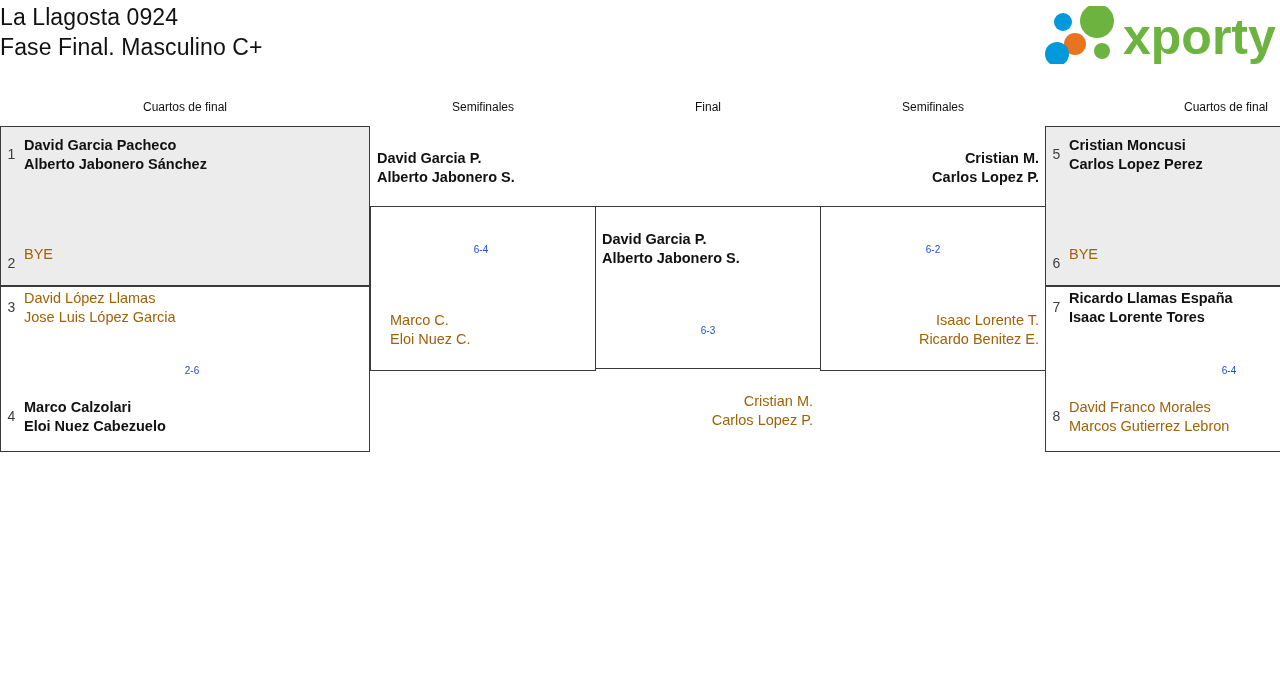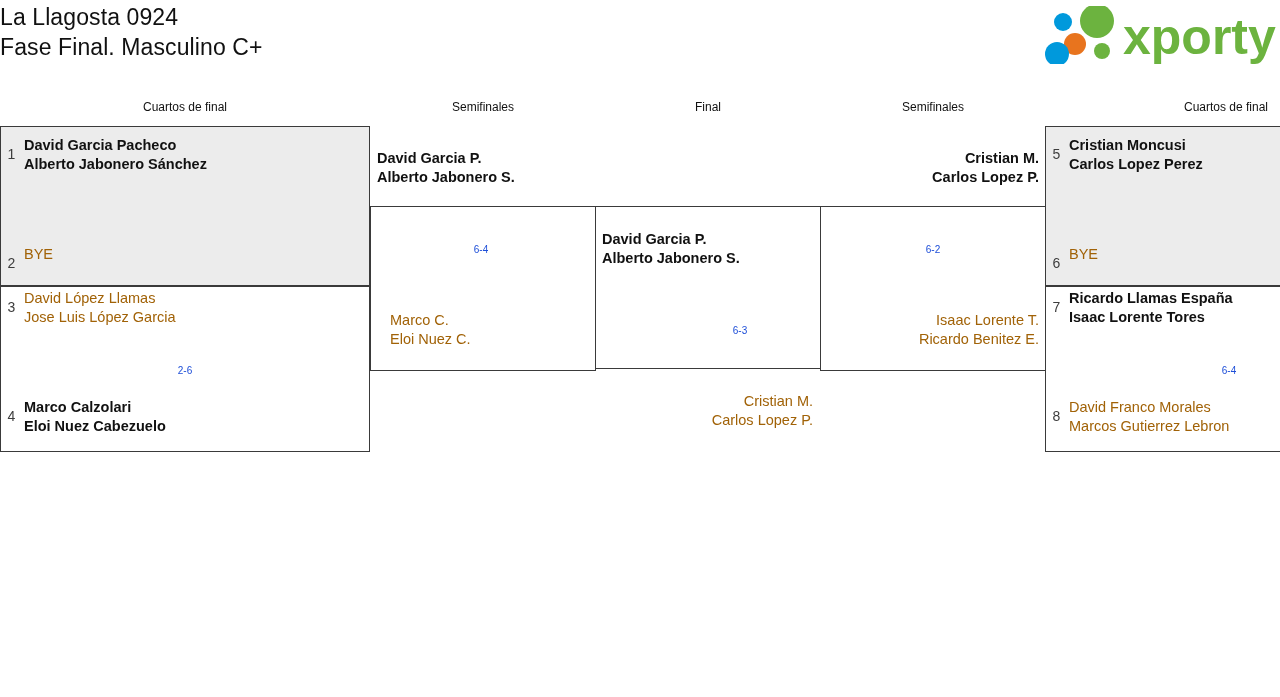--- a/index.html
+++ b/index.html
@@ -85,21 +85,21 @@
     </span>
   </div>
 
   <div class="entry" style="left:6px;top:289px;">
     <span class="seed">3</span>
     <span class="names">
       <span class="name-row">David López Llamas</span>
       <span class="name-row">Jose Luis López Garcia</span>
     </span>
   </div>
-  <div class="score c" style="left:85px;top:361px;width:200px;">2-6</div>
+  <div class="score c" style="left:92px;top:361px;width:200px;">2-6</div>
   <div class="entry" style="left:6px;top:398px;">
     <span class="seed">4</span>
     <span class="names win">
       <span class="name-row">Marco Calzolari</span>
       <span class="name-row">Eloi Nuez Cabezuelo</span>
     </span>
   </div>
 
   <div class="entry" style="left:377px;top:149px;">
     <span class="names win">
@@ -114,21 +114,21 @@
       <span class="name-row">Eloi Nuez C.</span>
     </span>
   </div>
 
   <div class="entry" style="left:602px;top:230px;">
     <span class="names win">
       <span class="name-row">David Garcia P.</span>
       <span class="name-row">Alberto Jabonero S.</span>
     </span>
   </div>
-  <div class="score c" style="left:640px;top:321px;width:200px;text-align:center;">6-3</div>
+  <div class="score c" style="left:608px;top:321px;width:200px;text-align:center;">6-3</div>
   <div class="entry rightal" style="left:613px;top:392px;width:200px;">
     <span class="names" style="width:200px;">
       <span class="name-row">Cristian M.</span>
       <span class="name-row">Carlos Lopez P.</span>
     </span>
   </div>
 
   <div class="entry rightal" style="left:839px;top:149px;width:200px;">
     <span class="names win" style="width:200px;">
       <span class="name-row">Cristian M.</span>

